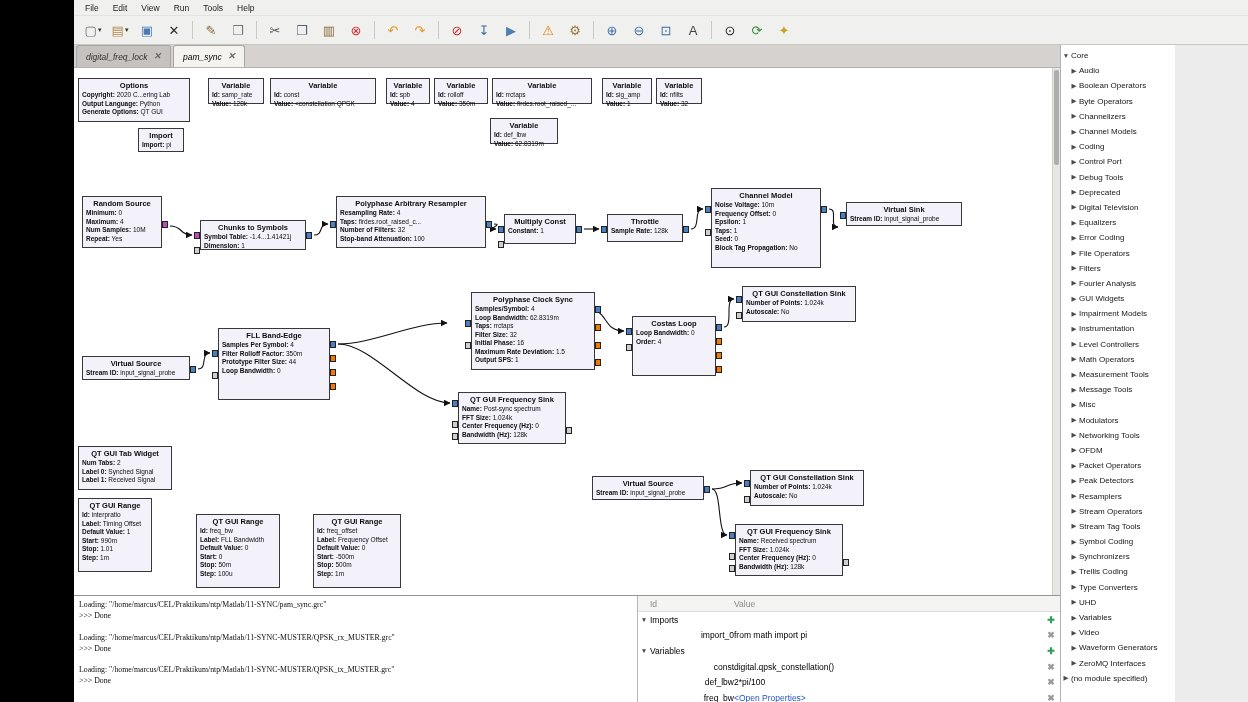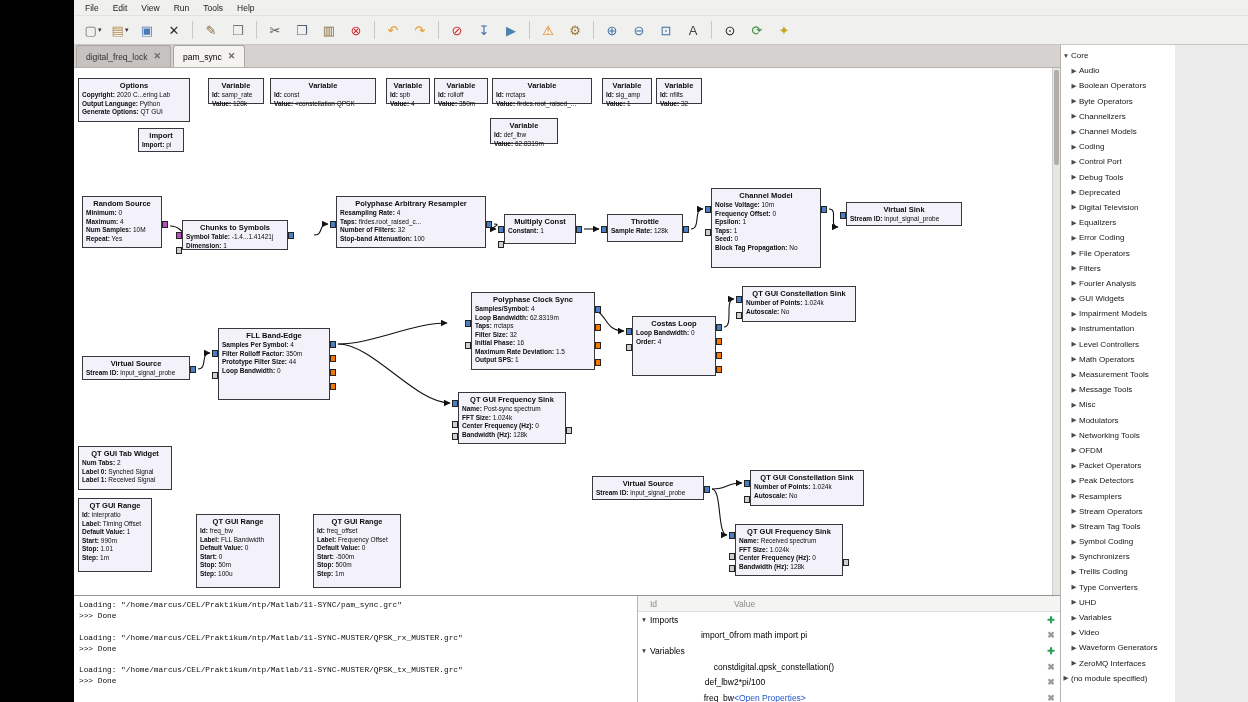--- a/index.html
+++ b/index.html
@@ -16,21 +16,21 @@
     border-bottom:1px solid #c9c7c4;box-sizing:border-box;gap:1px;}
   .tbtn{height:22px;min-width:22px;display:flex;align-items:center;justify-content:center;
     font-size:13px;border-radius:3px;padding:0 2px;}
   .tbtn .caret{font-size:7px;margin-left:1px;color:#333;}
   .tsep{width:1px;height:18px;background:#cbc9c6;margin:0 4px;}
 
   
   .tabbar{height:23px;background:#d6d2cf;display:flex;align-items:flex-end;padding:2px 2px 0;
     box-sizing:border-box;border-bottom:1px solid #b5b1ae;}
   .tab{height:21px;display:flex;align-items:center;padding:0 9px;font-size:8.5px;background:#c6c2bf;
-    border:1px solid #a9a5a2;border-bottom:none;border-radius:3px 3px 0 0;margin-right:2px;color:#333;gap:6px;}
+    border:1px solid #a9a5a2;border-bottom:none;border-radius:3px 3px 0 0;margin-right:2px;color:#333;gap:6px;font-style:italic;}
   .tab.active{background:#f5f3f0;color:#000;}
   .tab-close{color:#666;font-size:9px;font-weight:bold;line-height:1;}
 
   .content{display:flex;height:657px;}
   .leftcol{width:986px;display:flex;flex-direction:column;flex:none;}
   .canvasrow{display:flex;height:527px;flex:none;}
   .canvas{position:relative;width:978px;height:527px;background:#fff;overflow:hidden;flex:none;}
   .wires{position:absolute;left:0;top:0;pointer-events:none;}
   .vscroll{width:8px;background:#e8e6e3;position:relative;border-left:1px solid #d0cecb;box-sizing:border-box;flex:none;}
   .vthumb{position:absolute;left:1px;width:5px;top:2px;height:95px;background:#b0adaa;border-radius:2px;}
@@ -45,21 +45,21 @@
 
   
   .library{width:115px;background:#fff;border-left:1px solid #b5b1ae;box-sizing:border-box;font-size:8px;
     color:#161616;overflow:hidden;padding-top:3px;flex:none;}
   .lib-row{height:15.2px;display:flex;align-items:center;white-space:nowrap;}
   .lib-tri{width:10px;text-align:center;font-size:6.5px;color:#4a4a4a;flex:none;}
   .lib-row.child{padding-left:8px;}
 
   
   .bottomrow{height:107px;display:flex;border-top:1px solid #979593;box-sizing:border-box;background:#fff;flex:none;}
-  .console{width:564px;font-family:Liberation Mono, monospace;font-size:7.8px;line-height:10.9px;
+  .console{width:564px;font-family:Liberation Serif, serif;font-size:7.8px;line-height:10.9px;
     padding:4px 5px;box-sizing:border-box;color:#0d0d0d;overflow:hidden;border-right:1px solid #b8b6b3;flex:none;white-space:pre;}
   .varpanel{flex:1;display:flex;flex-direction:column;font-size:8.5px;overflow:hidden;background:#fff;}
   .vp-header{height:15px;display:flex;align-items:center;color:#8a8a8a;background:#f4f4f3;border-bottom:1px solid #ddd;flex:none;}
   .vp-h-id{width:96px;padding-left:12px;box-sizing:border-box;}
   .vp-row{height:15.6px;display:flex;align-items:center;flex:none;}
   .vp-tri{width:12px;text-align:center;font-size:6.5px;color:#444;flex:none;}
   .vp-id{width:84px;white-space:nowrap;flex:none;}
   .vp-row.item .vp-indent{width:26px;flex:none;}
   .vp-row.item .vp-id{width:70px;text-align:right;}
   .vp-value{flex:1;white-space:nowrap;overflow:hidden;}
@@ -248,21 +248,21 @@
               <div class="bparam"><b>Value:</b> 62.8319m</div>
             </div>
             <div class="block" style="left: 8px; top: 128px; width: 80px; height: 52px;">
               <div class="btitle">Random Source</div>
               <div class="bparam"><b>Minimum:</b> 0</div>
               <div class="bparam"><b>Maximum:</b> 4</div>
               <div class="bparam"><b>Num Samples:</b> 10M</div>
               <div class="bparam"><b>Repeat:</b> Yes</div>
               <div class="port" style="right: -7px; top: 24px; background: rgb(185, 79, 187);"></div>
             </div>
-            <div class="block" style="left: 108px; top: 152px; width: 106px; height: 30px;">
+            <div class="block" style="left: 126px; top: 152px; width: 106px; height: 30px;">
               <div class="btitle">Chunks to Symbols</div>
               <div class="bparam"><b>Symbol Table:</b> -1.4...1.41421j</div>
               <div class="bparam"><b>Dimension:</b> 1</div>
               <div class="port" style="left: -7px; top: 11px; background: rgb(185, 79, 187);"></div>
               <div class="port" style="left: -7px; top: 26px; background: rgb(207, 207, 207);"></div>
               <div class="port" style="right: -7px; top: 11px; background: rgb(74, 127, 193);"></div>
             </div>
             <div class="block" style="left: 262px; top: 128px; width: 150px; height: 52px;">
               <div class="btitle">Polyphase Arbitrary Resampler</div>
               <div class="bparam"><b>Resampling Rate:</b> 4</div>

